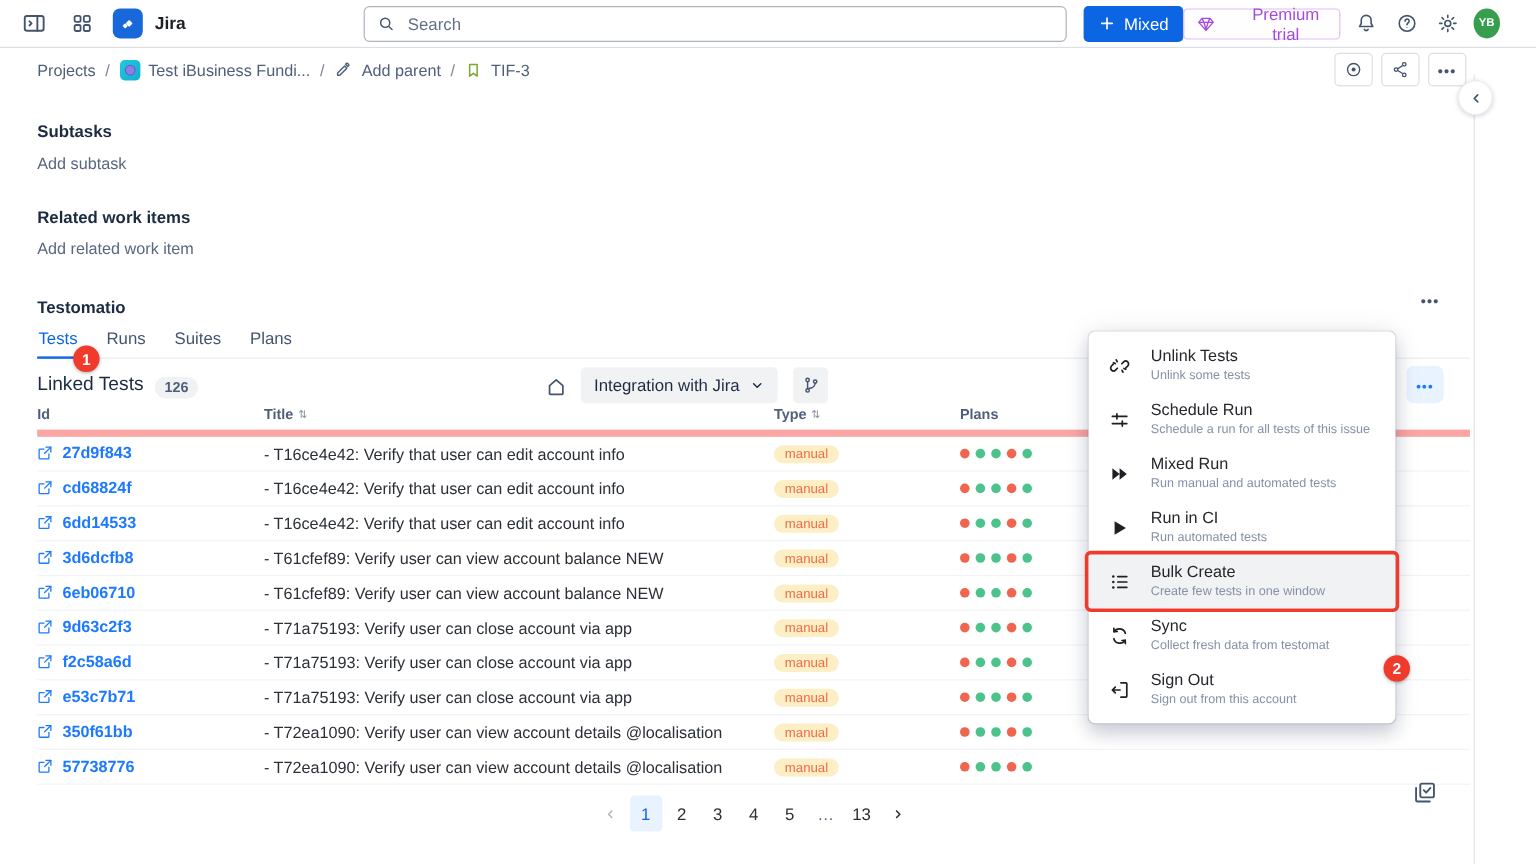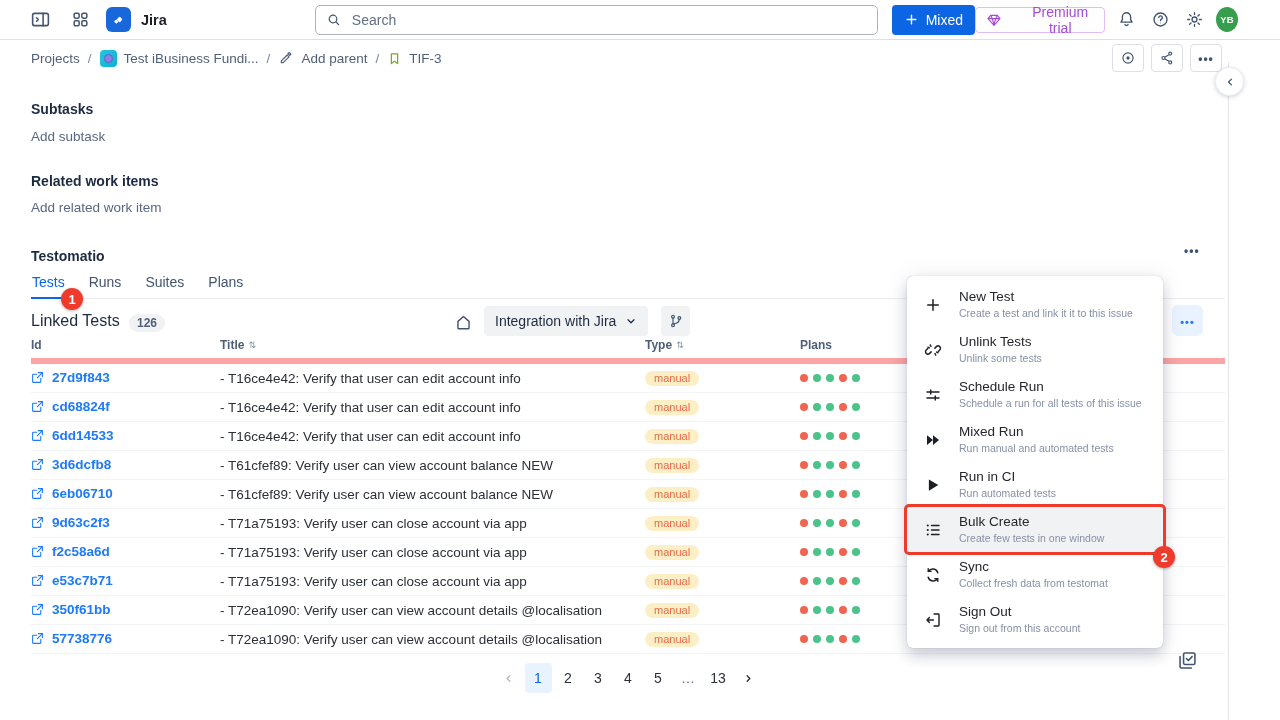--- a/index.html
+++ b/index.html
@@ -2,21 +2,21 @@
 <html><head>
 <meta charset="utf-8">
 <style>
   html,body{margin:0;padding:0;background:#f4f5f7;}
   .page{position:relative;width:1280px;height:720px;background:#fff;overflow:hidden;
         font-family:"Liberation Sans","DejaVu Sans",sans-serif;color:#292A2E;font-size:14px;}
   svg{display:block}
 
   
   .topbar{position:absolute;top:0;left:0;right:0;height:40px;border-bottom:1px solid #DCDFE4;
-          display:flex;align-items:center;padding:0 26px;box-sizing:border-box;background:#fff;z-index:6}
+          display:flex;align-items:center;padding:0 14px;box-sizing:border-box;background:#fff;z-index:6}
   .tb-left{display:flex;align-items:center;gap:12px}
   .tb-icon-btn{width:28px;height:28px;display:flex;align-items:center;justify-content:center;color:#44546E;border-radius:4px;cursor:pointer}
   .jira-badge{width:25px;height:25px;border-radius:6px;background:#1868DB;display:flex;align-items:center;justify-content:center;flex:none}
   .jira-name{font-weight:700;font-size:14.5px;color:#1C1F24;margin-left:-2px}
   .tb-search{margin-left:148px;width:640px;height:30px;border:1px solid #AEB4BE;border-radius:5px;
              display:flex;align-items:center;padding:0 10px;gap:8px;box-sizing:border-box;background:#fff}
   .tb-search input{border:none;outline:none;flex:1;font:14px "Liberation Sans","DejaVu Sans",sans-serif;color:#172B4D;background:transparent}
   .tb-search input::placeholder{color:#626F86}
   .create-btn{height:30px;margin-left:14px;padding:0 12px;background:#0C66E4;color:#fff;border:none;border-radius:4px;
               display:flex;align-items:center;gap:7px;font-size:14px;font-weight:500;cursor:pointer}
@@ -575,33 +575,20 @@
   <span class="select-all-btn">
     <svg width="21" height="21" viewBox="0 0 24 24" fill="none" stroke="currentColor" stroke-width="1.8" stroke-linecap="round" stroke-linejoin="round">
         <rect x="7.5" y="3.5" width="13" height="13" rx="1.6"></rect>
         <path d="M10.8 9.7l2.3 2.3 4.1-4.4"></path>
         <path d="M3.5 7.5V19a1.5 1.5 0 0 0 1.5 1.5h11.5"></path>
       </svg>
   </span>
 
   <div class="menu">
 
-      <div class="mi">
-        <span class="mi-icon">
-          <span>
-            <svg width="18" height="18" viewBox="0 0 24 24" fill="none" stroke="currentColor" stroke-width="2" stroke-linecap="round">
-              <path d="M12 5v14M5 12h14"></path>
-            </svg>
-          </span>
-        </span>
-        <span class="mi-text">
-          <span class="mi-title">New Test</span>
-          <span class="mi-sub">Create a test and link it it to this issue</span>
-        </span>
-      </div>
 
       <div class="mi">
         <span class="mi-icon">
           <span>
             <svg width="18" height="18" viewBox="0 0 24 24" fill="none" stroke="currentColor" stroke-width="1.9" stroke-linecap="round" stroke-linejoin="round">
               <path d="M14.5 9.5l2-2a3.18 3.18 0 0 1 4.5 4.5l-2 2"></path>
               <path d="M9.5 14.5l-2 2a3.18 3.18 0 0 1-4.5-4.5l2-2"></path>
               <path d="M8.3 5.2l1 2M5.2 8.3l2 1M15.7 18.8l-1-2M18.8 15.7l-2-1"></path>
             </svg>
           </span>

